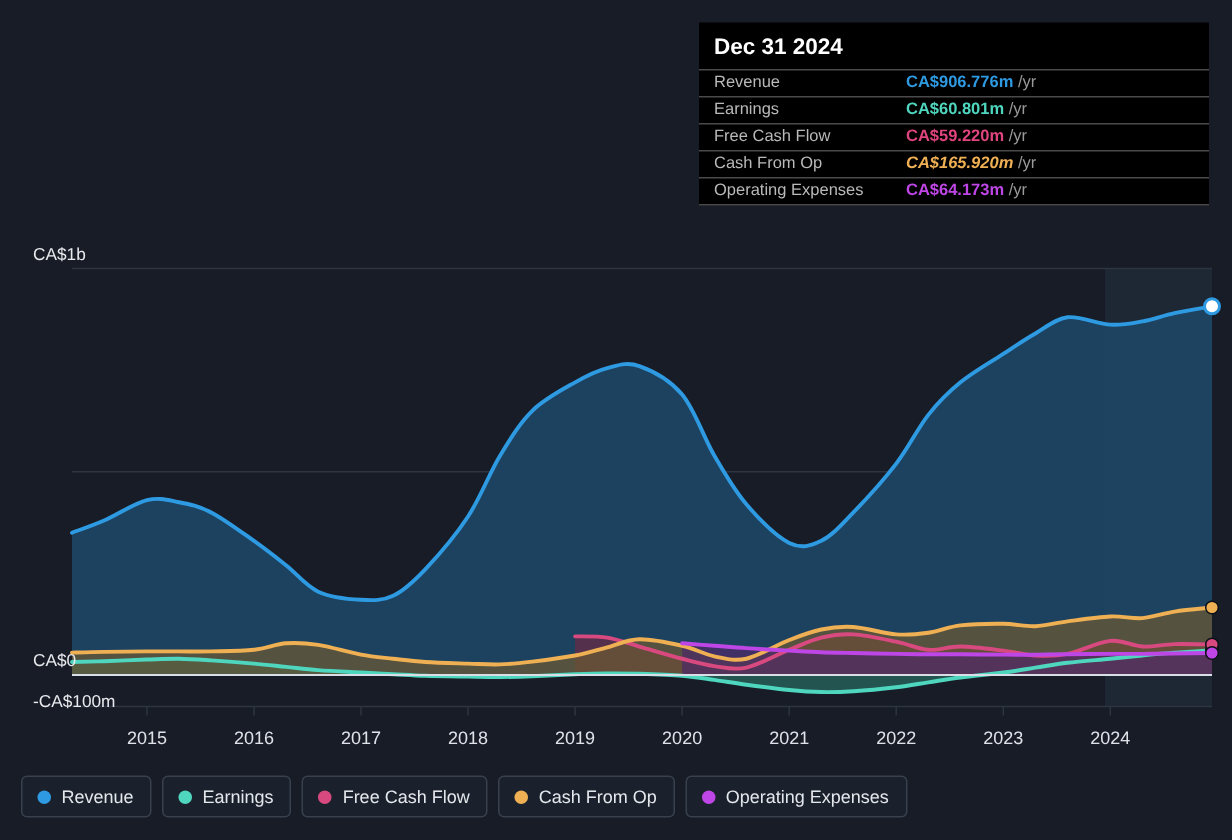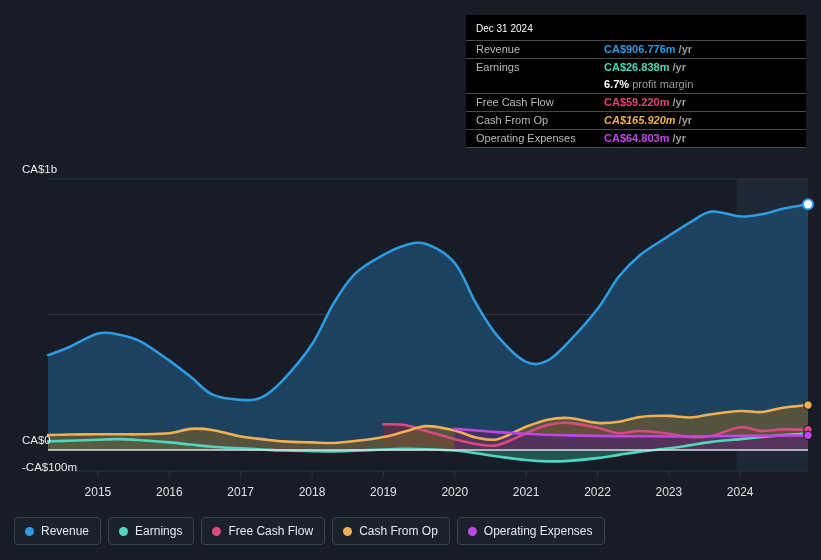--- a/index.html
+++ b/index.html
@@ -45,22 +45,22 @@
     position: absolute;
     left: 466px;
     top: 15px;
     width: 340px;
     background: #000000;
     padding: 0;
     box-sizing: border-box;
     font-family: "Liberation Sans", sans-serif;
   }
   #tooltip .tt-title {
-    font-size: 10px;
-    font-weight: normal;
+    font-size: 15px;
+    font-weight: bold;
     color: #ffffff;
     padding: 8px 10px 6px 10px;
   }
   #tooltip table {
     width: 100%;
     border-collapse: collapse;
   }
   #tooltip td {
     font-size: 11px;
     padding: 2px 0 3px 0;
@@ -73,21 +73,21 @@
   }
   #tooltip td.tt-label {
     color: #b9b9b9;
     width: 128px;
     padding-left: 10px;
   }
   #tooltip td.tt-value {
     padding-right: 10px;
   }
   .tt-amt { font-weight: bold; text-align: right; }
-  .tt-unit { color: #9a9a9a; font-weight: bold; margin-top: 25px; }
+  .tt-unit { color: #9a9a9a; font-weight: normal; margin-top: 25px; }
   .tt-margin-pct { color: #ffffff; font-weight: bold; }
   .tt-margin-txt { color: #9a9a9a; }
 
   
   #legend {
     position: absolute;
     left: 14px;
     top: 517px;
     display: flex;
     gap: 7px;
@@ -198,37 +198,33 @@
   <div id="tooltip">
     <div class="tt-title">Dec 31 2024</div>
     <table>
       <tbody id="tt-body">
           <tr>
             <td class="tt-label">Revenue</td>
             <td class="tt-value"><span class="tt-amt" style="color: rgb(46, 154, 226);">CA$906.776m</span><span class="tt-unit"> /yr</span></td>
           </tr>
           <tr>
             <td class="tt-label">Earnings</td>
-            <td class="tt-value"><span class="tt-amt" style="color: rgb(79, 214, 190);">CA$26.838m</span><span class="tt-unit"> /yr</span></td>
-          </tr>
-          <tr>
-            <td class="tt-label" style="border-top: none;"></td>
-            <td class="tt-value" style="border-top: none;"><span class="tt-margin-pct">6.7%</span><span class="tt-margin-txt"> profit margin</span></td>
+            <td class="tt-value"><span class="tt-amt" style="color: rgb(79, 214, 190);">CA$60.801m</span><span class="tt-unit"> /yr</span></td>
           </tr>
           <tr>
             <td class="tt-label">Free Cash Flow</td>
             <td class="tt-value"><span class="tt-amt" style="color: rgb(224, 68, 126);">CA$59.220m</span><span class="tt-unit"> /yr</span></td>
           </tr>
           <tr>
             <td class="tt-label">Cash From Op</td>
             <td class="tt-value"><span class="tt-amt" style="color: rgb(239, 176, 84); font-style: italic;">CA$165.920m</span><span class="tt-unit"> /yr</span></td>
           </tr>
           <tr class="last">
             <td class="tt-label">Operating Expenses</td>
-            <td class="tt-value"><span class="tt-amt" style="color: rgb(191, 70, 230);">CA$64.803m</span><span class="tt-unit"> /yr</span></td>
+            <td class="tt-value"><span class="tt-amt" style="color: rgb(191, 70, 230);">CA$64.173m</span><span class="tt-unit"> /yr</span></td>
           </tr>
         </tbody>
     </table>
   </div>
 
   <div id="legend">
       <div class="legend-item">
         <span class="legend-dot" style="background: rgb(46, 154, 226);"></span>
         <span class="legend-text">Revenue</span>
       </div>

